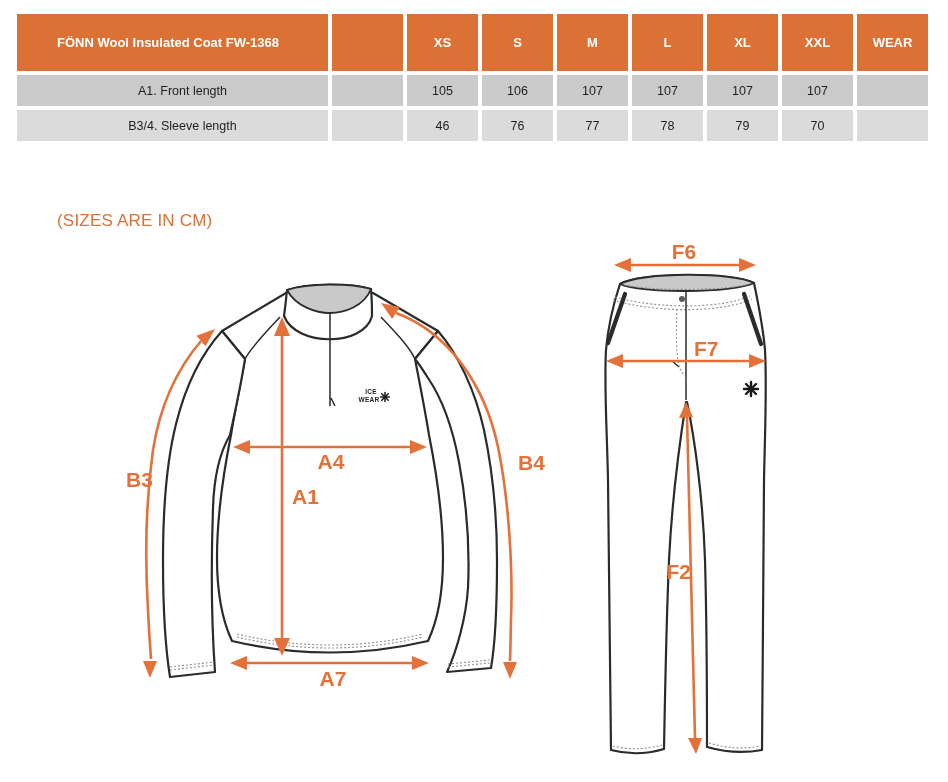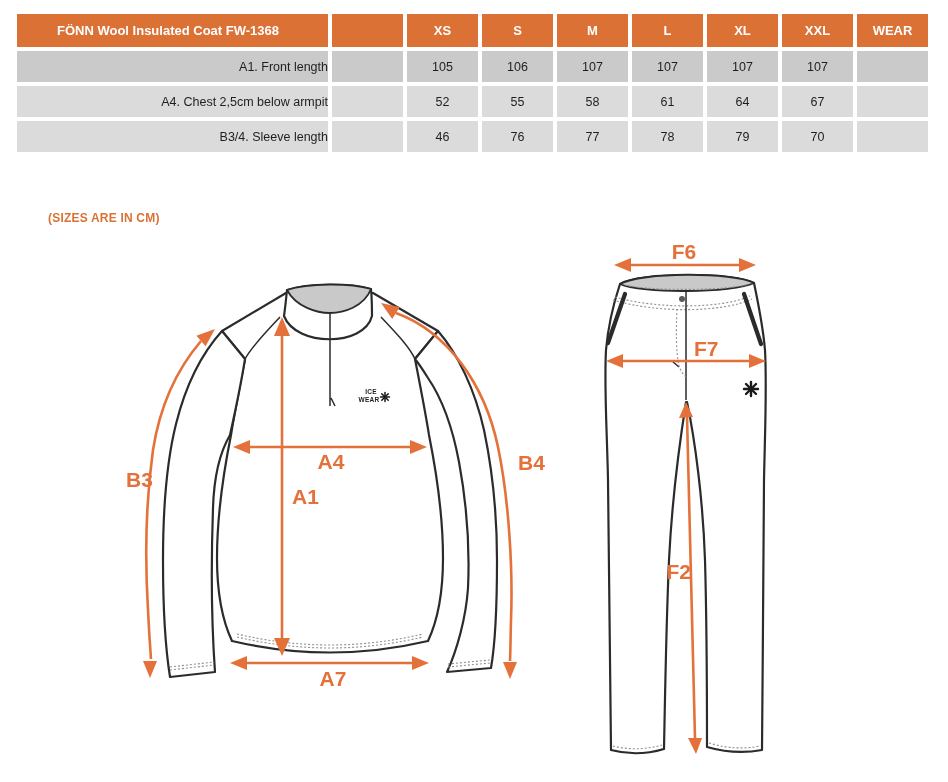--- a/index.html
+++ b/index.html
@@ -6,29 +6,29 @@
     --accent:#DB7135; --arrow:#E5713A; --row-dark:#CACACA; --row-light:#DBDBDB;
     --line:#2B2B2B; --cell-text:#1F1F1F;
   }
   *{box-sizing:border-box;margin:0;padding:0}
   body{background:#fff}
   .page{position:relative;width:948px;height:782px;background:#fff;overflow:hidden;
         font-family:"Liberation Sans",sans-serif}
   table.size-table{position:absolute;left:13px;top:10px;border-collapse:separate;
         border-spacing:4px;table-layout:fixed}
   .size-table th{background:var(--accent);color:#fff;font-size:13px;font-weight:bold;
-        height:33px;text-align:center;overflow:hidden;white-space:nowrap}
+        height:57px;text-align:center;overflow:hidden;white-space:nowrap}
   .size-table th.title-cell{text-align:left;padding-left:40px;font-size:13px}
   .size-table td{font-size:12.5px;color:var(--cell-text);text-align:center;height:31px;
         overflow:hidden;white-space:nowrap}
-  .size-table td.label-cell{text-align:right;padding-left:20px}
+  .size-table td.label-cell{text-align:center;padding-left:20px}
   tr.dark td{background:var(--row-dark)}
   tr.light td{background:var(--row-light)}
-  .note{position:absolute;left:48px;top:211px;color:var(--accent);font-size:12px;
-        font-weight:bold;letter-spacing:.2px}
+  .note{position:absolute;left:57px;top:211px;color:var(--accent);font-size:17px;
+        font-weight:normal;letter-spacing:.2px}
   svg.diagram{position:absolute}
   #jacket-svg{left:100px;top:245px}
   #pants-svg{left:580px;top:240px}
   .outline{fill:#fff;stroke:var(--line);stroke-width:2.2;stroke-linejoin:round}
   .graypart{fill:#C9C9C9;stroke:var(--line);stroke-width:1.8;stroke-linejoin:round}
   .seam{fill:none;stroke:var(--line);stroke-width:1.5}
   .stitch{fill:none;stroke:#8F8F8F;stroke-width:1.1;stroke-dasharray:2 2}
   .thickline{fill:none;stroke:var(--line);stroke-width:4.2;stroke-linecap:round}
   .arrow-line{fill:none;stroke:var(--arrow);stroke-width:2.6}
   .arrow-head{fill:var(--arrow);stroke:none}
@@ -74,31 +74,20 @@
         <td></td>
         <td>105</td>
         <td>106</td>
         <td>107</td>
         <td>107</td>
         <td>107</td>
         <td>107</td>
         <td></td>
       </tr>
       <tr class="light">
-        <td class="label-cell">A4. Chest 2,5cm below armpit</td>
-        <td></td>
-        <td>52</td>
-        <td>55</td>
-        <td>58</td>
-        <td>61</td>
-        <td>64</td>
-        <td>67</td>
-        <td></td>
-      </tr>
-      <tr class="light">
         <td class="label-cell">B3/4. Sleeve length</td>
         <td></td>
         <td>46</td>
         <td>76</td>
         <td>77</td>
         <td>78</td>
         <td>79</td>
         <td>70</td>
         <td></td>
       </tr>

